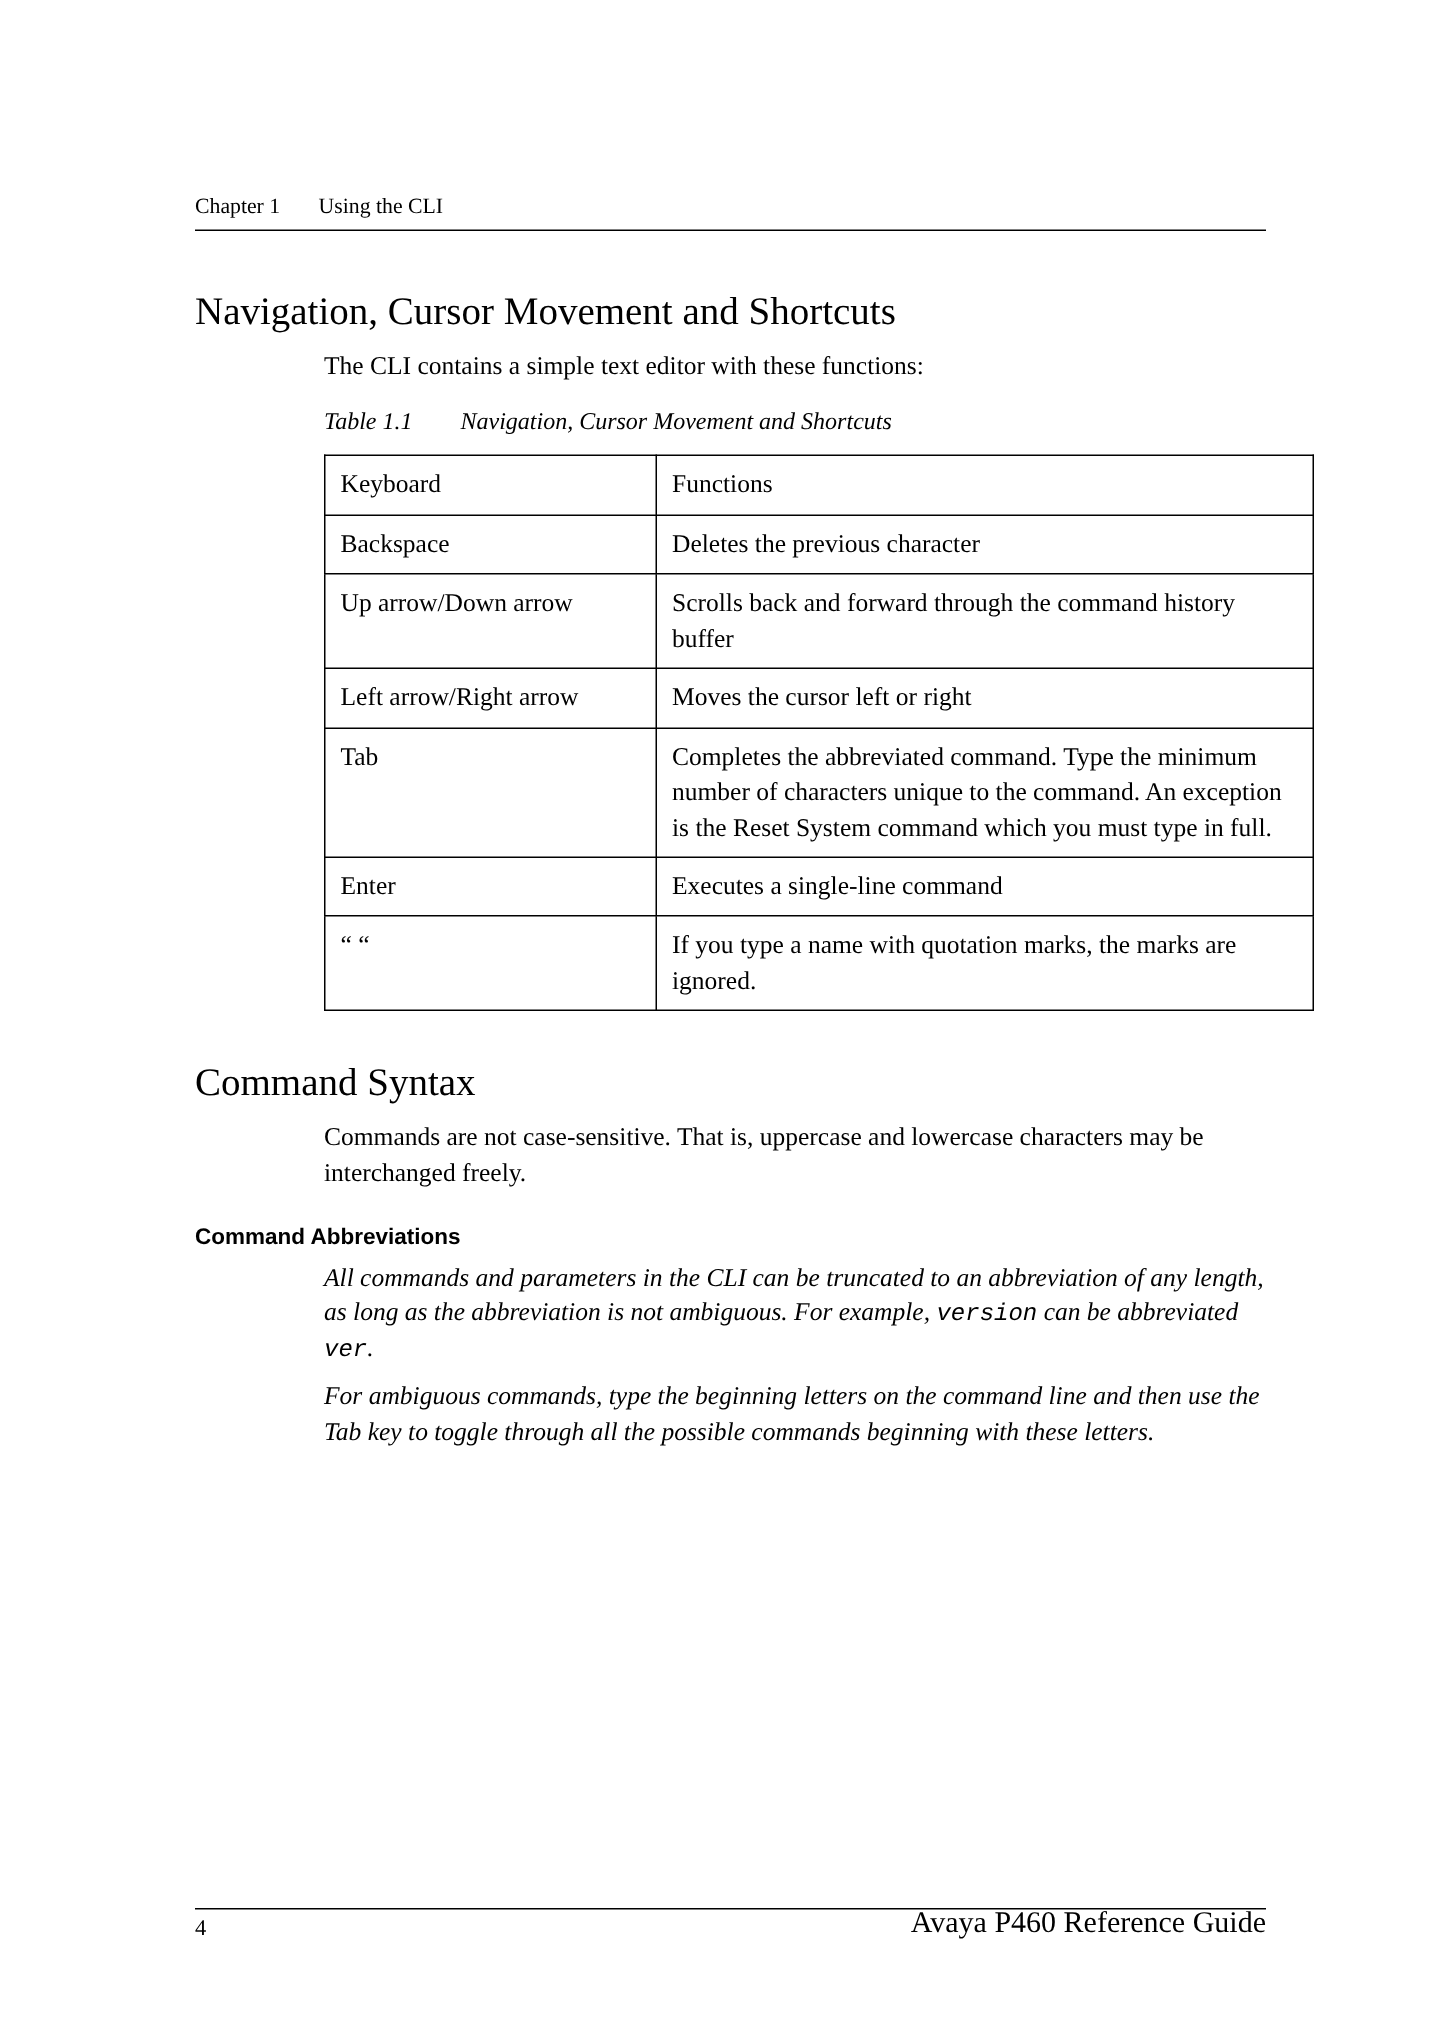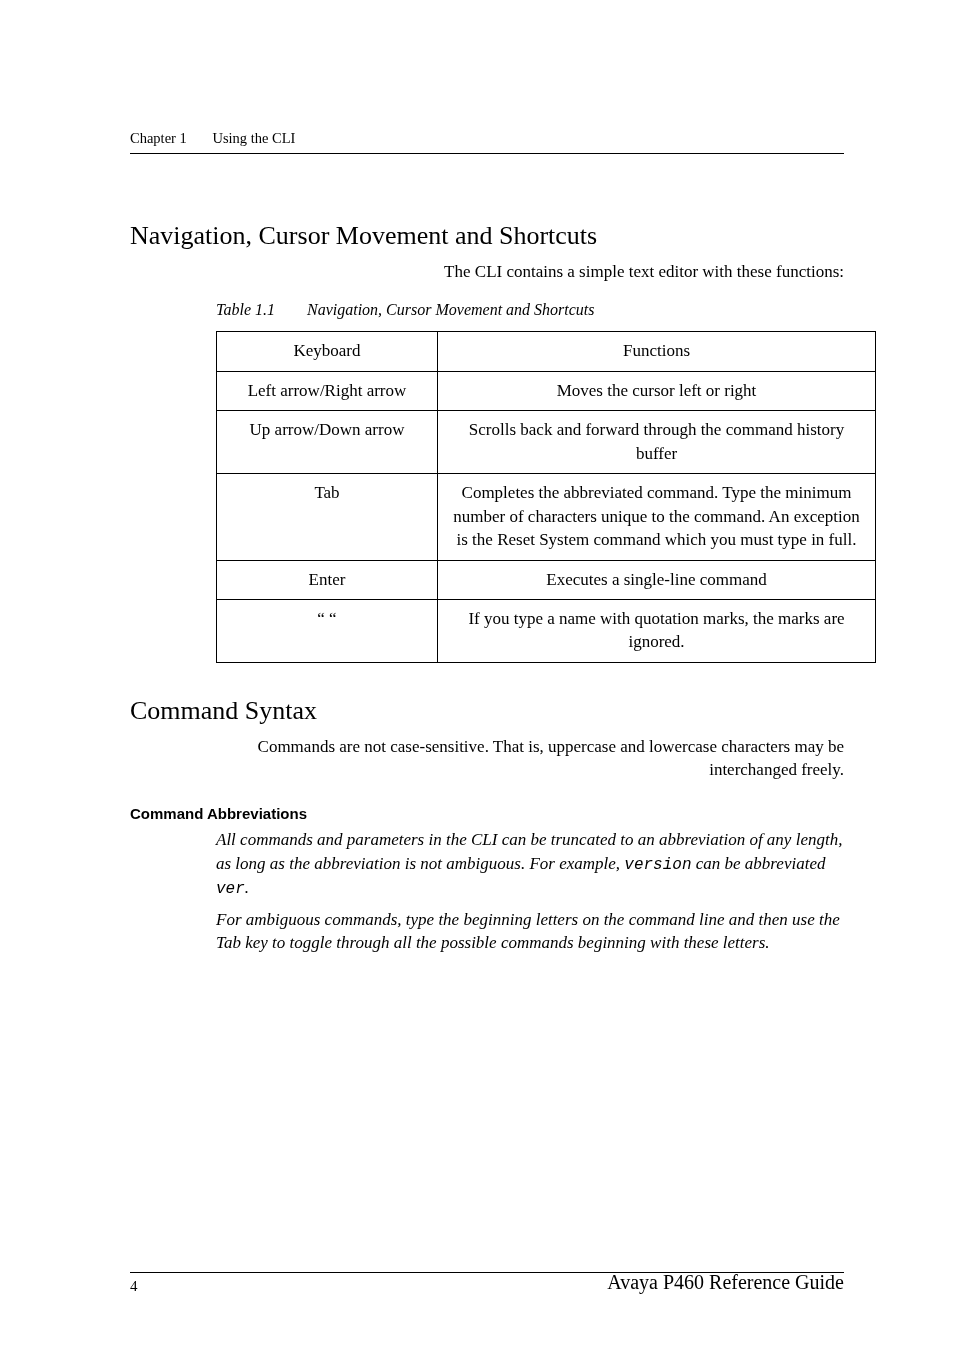--- a/index.html
+++ b/index.html
@@ -25,47 +25,47 @@
     font-size: 14.5px;
   }
   .running-head .chap-label { margin-right: 22px; }
   .head-rule {
     position: absolute;
     top: 153px;
     left: 130px;
     right: 110px;
     border-top: 1px solid #000;
   }
-  .content { margin-top: 88px; }
+  .content { margin-top: 60px; }
 
   h1.section {
     font-weight: normal;
     font-size: 26px;
     margin: 18px 0 6px 0;
   }
-  .indent1 { margin-left: 86px; text-align: right; }
+  .indent1 { margin-left: 86px; }
   .indent2 { margin-left: 86px; font-style: italic; }
 
   .table-caption {
     font-style: italic;
     font-size: 16px;
     margin: 16px 0 10px 86px;
   }
   .table-caption .tnum { margin-right: 28px; }
 
   table.shortcut {
     border-collapse: collapse;
     margin-left: 86px;
     width: 660px;
     font-size: 17px;
   }
   table.shortcut th, table.shortcut td {
     border: 1px solid #000;
     padding: 7px 10px 8px 10px;
-    text-align: center;
+    text-align: left;
     vertical-align: top;
     font-weight: normal;
   }
   table.shortcut th.key-col { width: 200px; }
 
   h2.section2 {
     font-weight: normal;
     font-size: 26px;
     margin: 30px 0 6px 0;
   }
@@ -122,26 +122,30 @@
       <span>Navigation, Cursor Movement and Shortcuts</span>
     </div>
 
     <table class="shortcut">
       <tbody>
           <tr>
         <th class="key-col">Keyboard</th>
         <th>Functions</th>
       </tr>
       <tr>
-        <td>Left arrow/Right arrow</td>
-        <td>Moves the cursor left or right</td>
+        <td>Backspace</td>
+        <td>Deletes the previous character</td>
       </tr>
       <tr>
         <td>Up arrow/Down arrow</td>
         <td>Scrolls back and forward through the command history buffer</td>
+      </tr>
+      <tr>
+        <td>Left arrow/Right arrow</td>
+        <td>Moves the cursor left or right</td>
       </tr>
       <tr>
         <td>Tab</td>
         <td>Completes the abbreviated command. Type the minimum number of characters unique to the command. An exception is the Reset System command which you must type in full.</td>
       </tr>
       <tr>
         <td>Enter</td>
         <td>Executes a single-line command</td>
       </tr>
       <tr>

